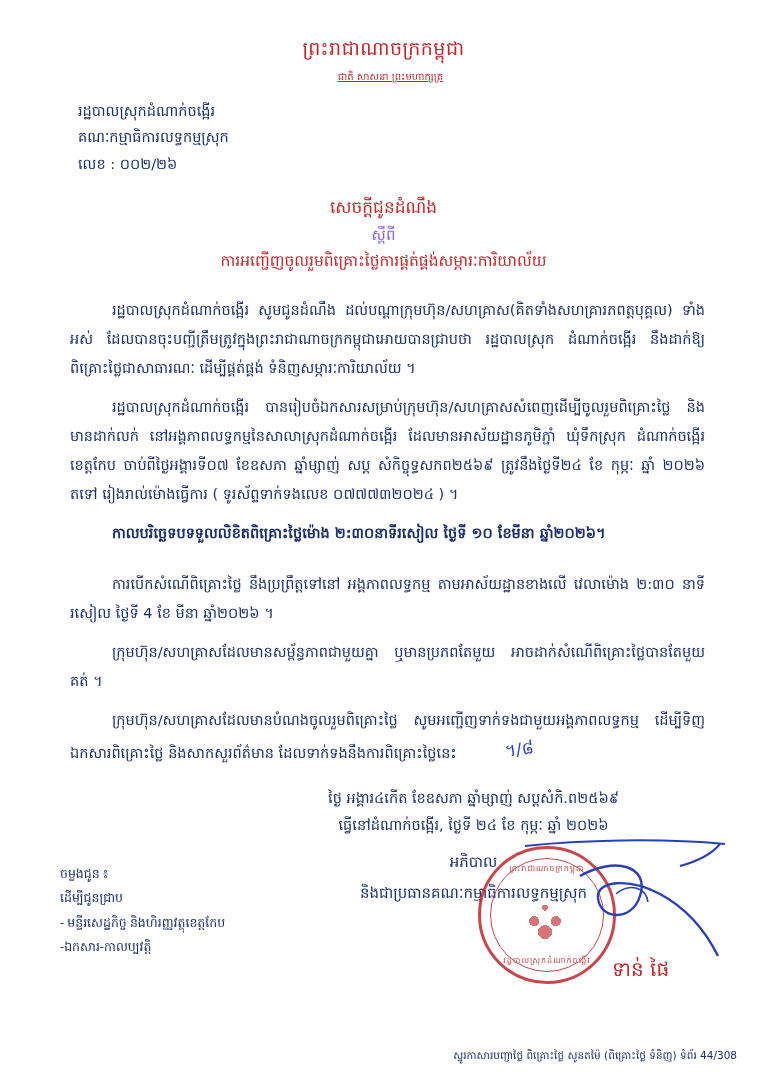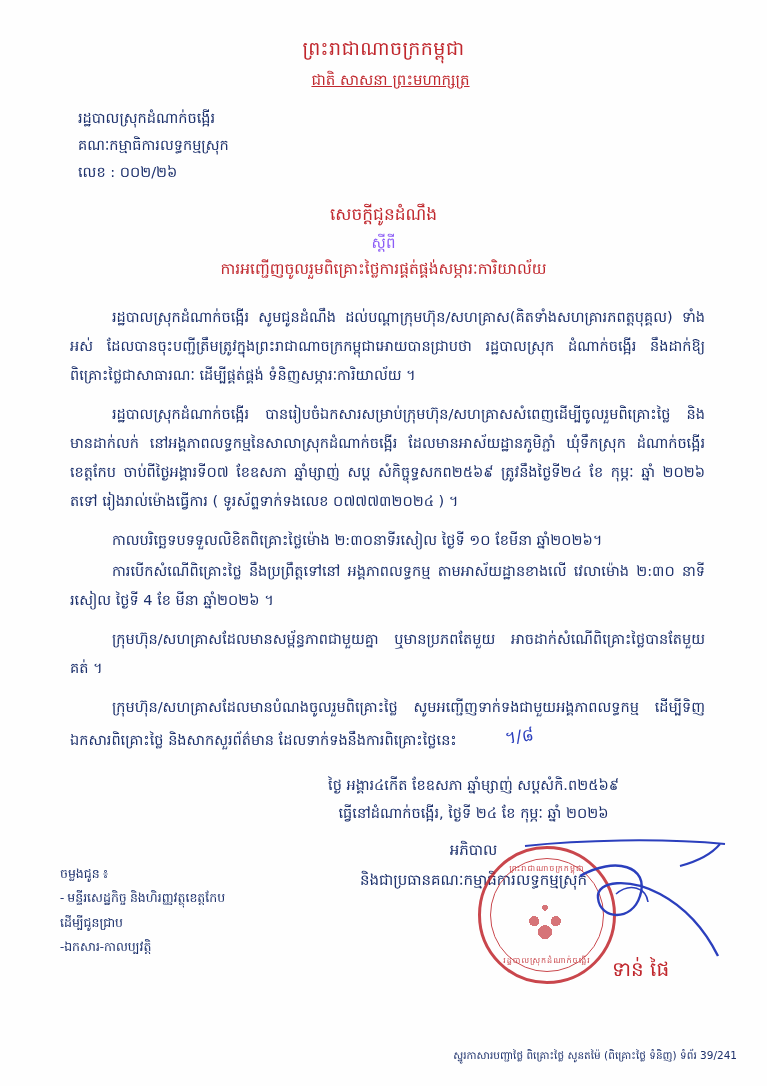--- a/index.html
+++ b/index.html
@@ -29,21 +29,21 @@
     text-align: center;
     padding-top: 34px;
   }
   .nat-title {
     font-size: 19px;
     color: #c0272d;
     letter-spacing: 0.5px;
     line-height: 1.5;
   }
   .nat-motto {
-    font-size: 15px;
+    font-size: 10px;
     color: #c0272d;
     text-decoration: underline;
     margin-top: 6px;
     line-height: 1.5;
     padding-left: 14px;
   }
 
   
   .issuer {
     margin-top: 14px;
@@ -83,21 +83,21 @@
     padding: 0 62px 0 70px;
     font-size: 14.5px;
     line-height: 2.0;
     text-align: justify;
     color: #1b2f6b;
   }
   .para {
     text-indent: 42px;
     margin-bottom: 10px;
   }
-  .para.tight { margin-bottom: 2px; }
+  .para.tight { margin-bottom: 22px; font-weight: bold; }
 
   .handwrite {
     display: inline-block;
     color: #2b3fbd;
     font-size: 17px;
     transform: rotate(-8deg);
     margin-left: 6px;
   }
 
   
@@ -251,20 +251,20 @@
     <path d="M5 10 C60 4, 140 2, 205 8" stroke="#2b3fbd" stroke-width="2" fill="none"></path>
     <path d="M200 8 C190 20, 175 26, 160 30" stroke="#2b3fbd" stroke-width="2" fill="none"></path>
     <path d="M60 40 C95 20, 130 30, 120 60 C112 86, 80 84, 78 62 C76 44, 110 42, 140 58 C168 73, 186 96, 198 120" stroke="#2b3fbd" stroke-width="2.4" fill="none"></path>
     <path d="M96 58 C110 46, 126 52, 128 66" stroke="#2b3fbd" stroke-width="1.6" fill="none"></path>
   </svg>
 
   <div class="sig-name">ទាន់ ផៃ</div>
 
   <div class="cc">
     <div class="cc-title">ចម្លងជូន ៖</div>
+    <div>ដើម្បីជូនជ្រាប</div>
     <div>- មន្ទីរសេដ្ឋកិច្ច និងហិរញ្ញវត្ថុខេត្តកែប</div>
-    <div>ដើម្បីជូនជ្រាប</div>
     <div>-ឯកសារ-កាលប្បវត្តិ</div>
   </div>
 
-  <div class="footer">ស្នូរកាសារបញ្ជាថ្លៃ ពិគ្រោះថ្លៃ សូនតម៉ៃ (ពិគ្រោះថ្លៃ ទំនិញ) ទំព័រ 39/241</div>
+  <div class="footer">ស្នូរកាសារបញ្ជាថ្លៃ ពិគ្រោះថ្លៃ សូនតម៉ៃ (ពិគ្រោះថ្លៃ ទំនិញ) ទំព័រ 44/308</div>
 
 </div>
 
 </body></html>

